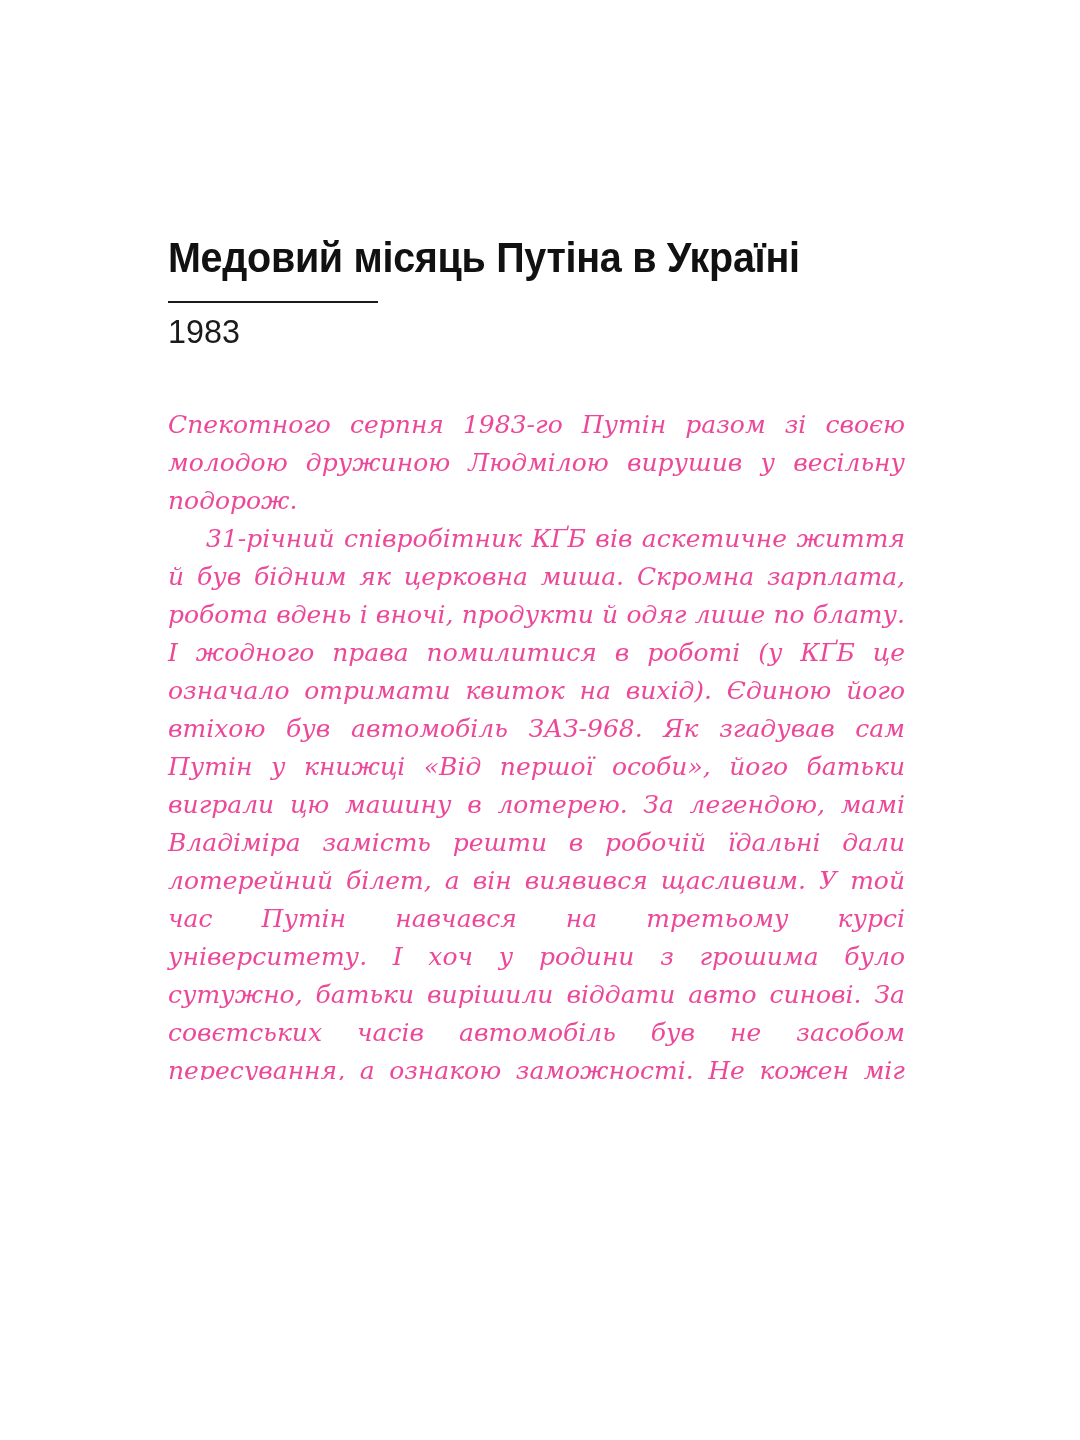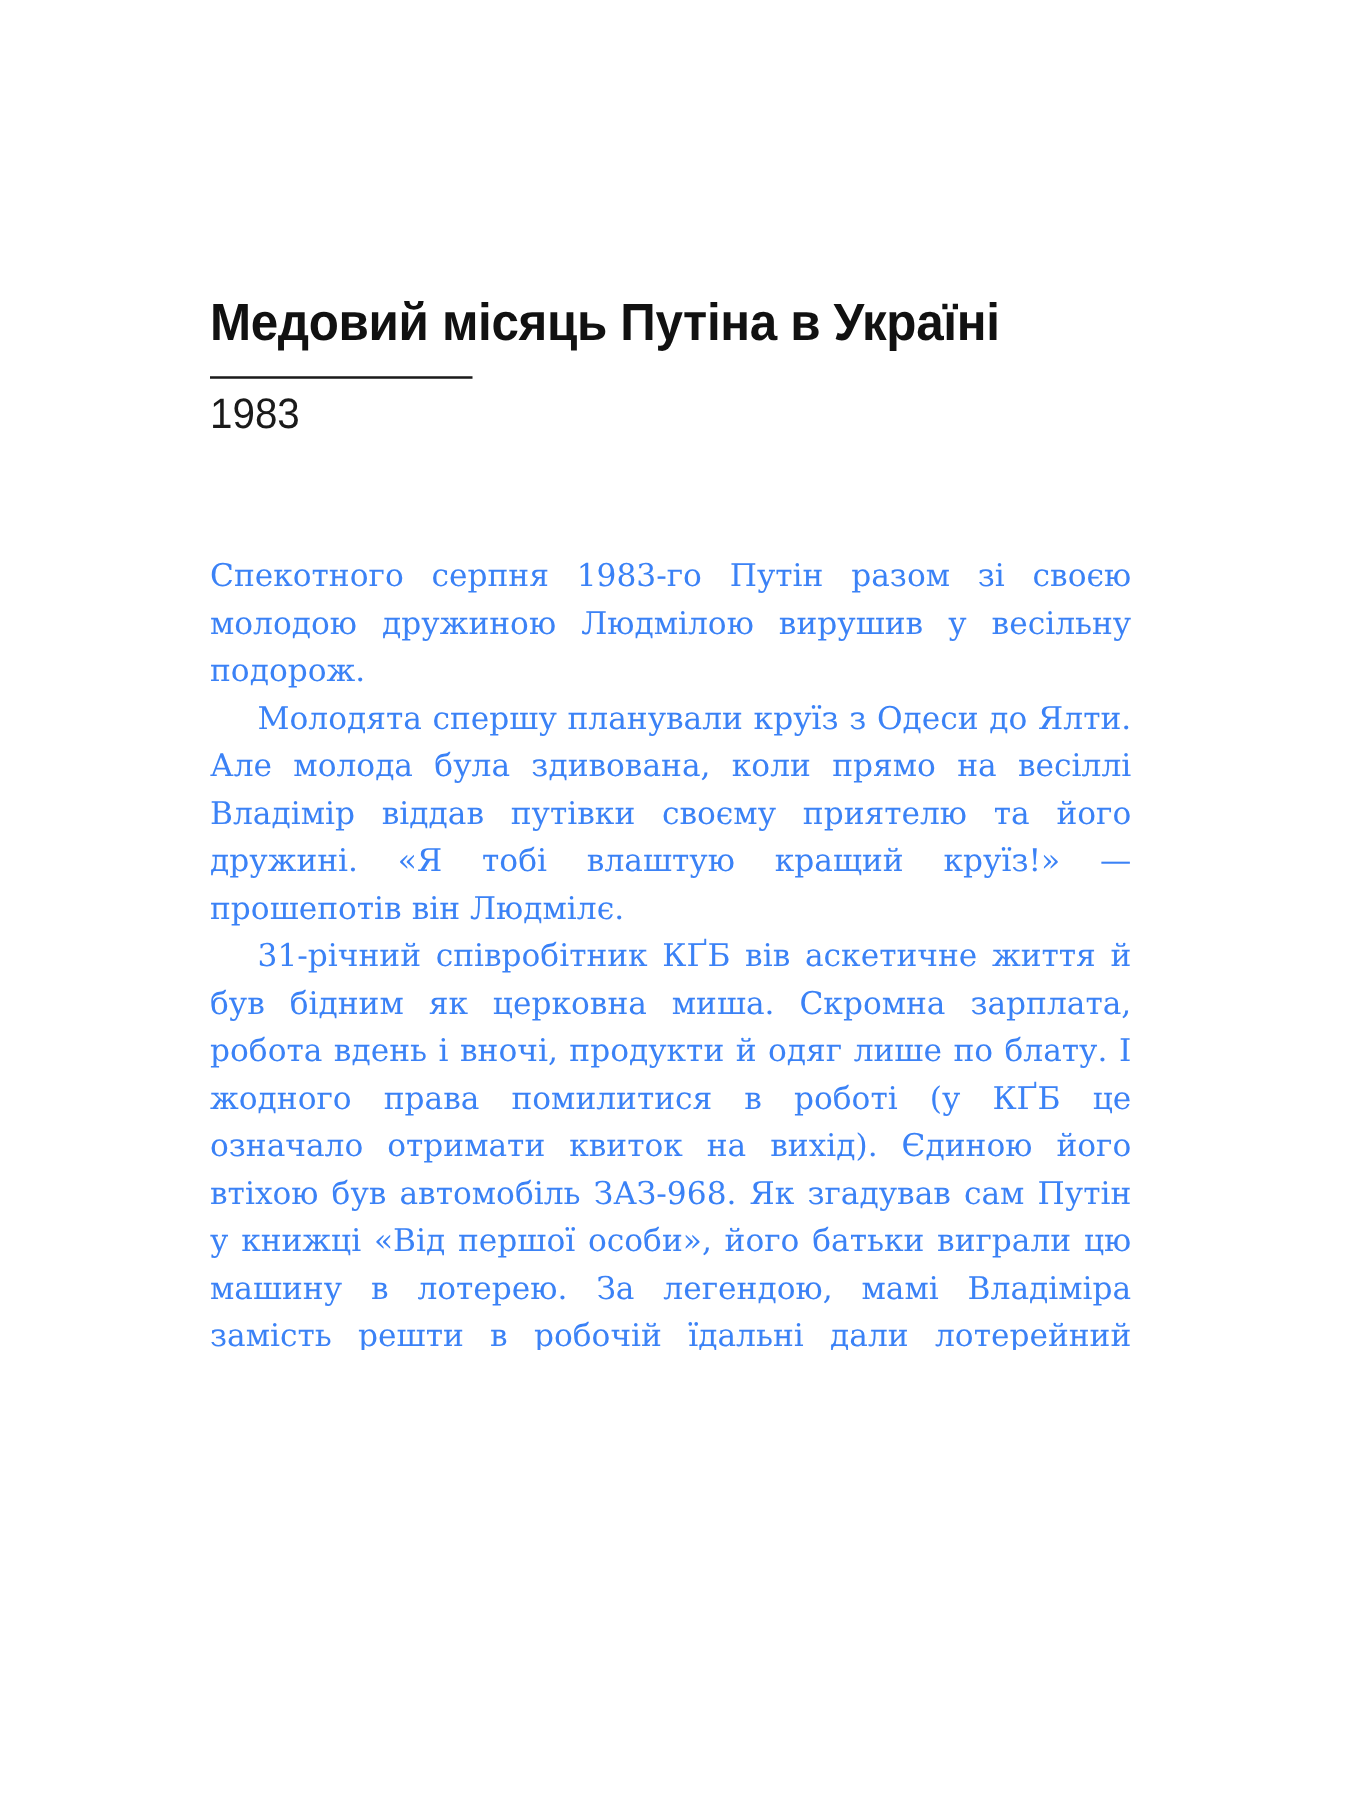--- a/index.html
+++ b/index.html
@@ -56,28 +56,29 @@
     font-size: 34px;
     line-height: 1.1;
     color: #1a1a1a;
     margin: 10px 0 0 0;
     transform: scaleX(0.95);
     transform-origin: left center;
   }
 
   
   .body-text {
-    margin-top: 92px;
+    margin-top: 56px;
     font-family: "DejaVu Serif", "Liberation Serif", serif;
     font-size: 25px;
     line-height: 38px;
-    color: #3b82f6;
+    color: #ec4899;
     text-align: justify;
     text-justify: inter-word;
     hyphens: manual;
+    font-style: italic;
   }
 
   .body-text p {
     margin: 0;
   }
 
   .body-text p.indent {
     text-indent: 38px;
   }
 
@@ -106,21 +107,20 @@
     <div class="chapter-head">
       <h1 class="chapter-title">Медовий місяць Путіна в Україні</h1>
 
       <div class="title-rule"></div>
 
       <div class="chapter-subtitle">1983</div>
     </div>
 
     <div class="body-text">
       <p>Спекотного серпня 1983-го Путін разом зі своєю молодою дружиною Людмілою вирушив у весільну подорож.</p>
-      <p class="indent">Молодята спершу планували круїз з Одеси до Ялти. Але молода була здивована, коли прямо на весіллі Владімір віддав путівки своєму приятелю та його дружині. «Я тобі влаштую кращий круїз!» — прошепотів він Людмілє.</p>
       <p class="indent">31-річний співробітник КҐБ вів аскетичне життя й був бідним як церковна миша. Скромна зарплата, робота вдень і вночі, продукти й одяг лише по блату. І жодного права помилитися в роботі (у КҐБ це означало отримати квиток на вихід). Єдиною його втіхою був автомобіль ЗАЗ-968. Як згадував сам Путін у книжці «Від першої особи», його батьки виграли цю машину в лотерею. За легендою, мамі Владіміра замість решти в робочій їдальні дали лотерейний білет, а він виявився щасливим. У той час Путін навчався на третьому курсі університету. І хоч у родини з грошима було сутужно, батьки вирішили віддати авто синові. За совєтських часів автомобіль був не засобом пересування, а ознакою заможності. Не кожен міг собі дозволити навіть</p>
     </div>
 
   </div>
 
   <div class="folio">15</div>
 
 </div>
 
 </body></html>

